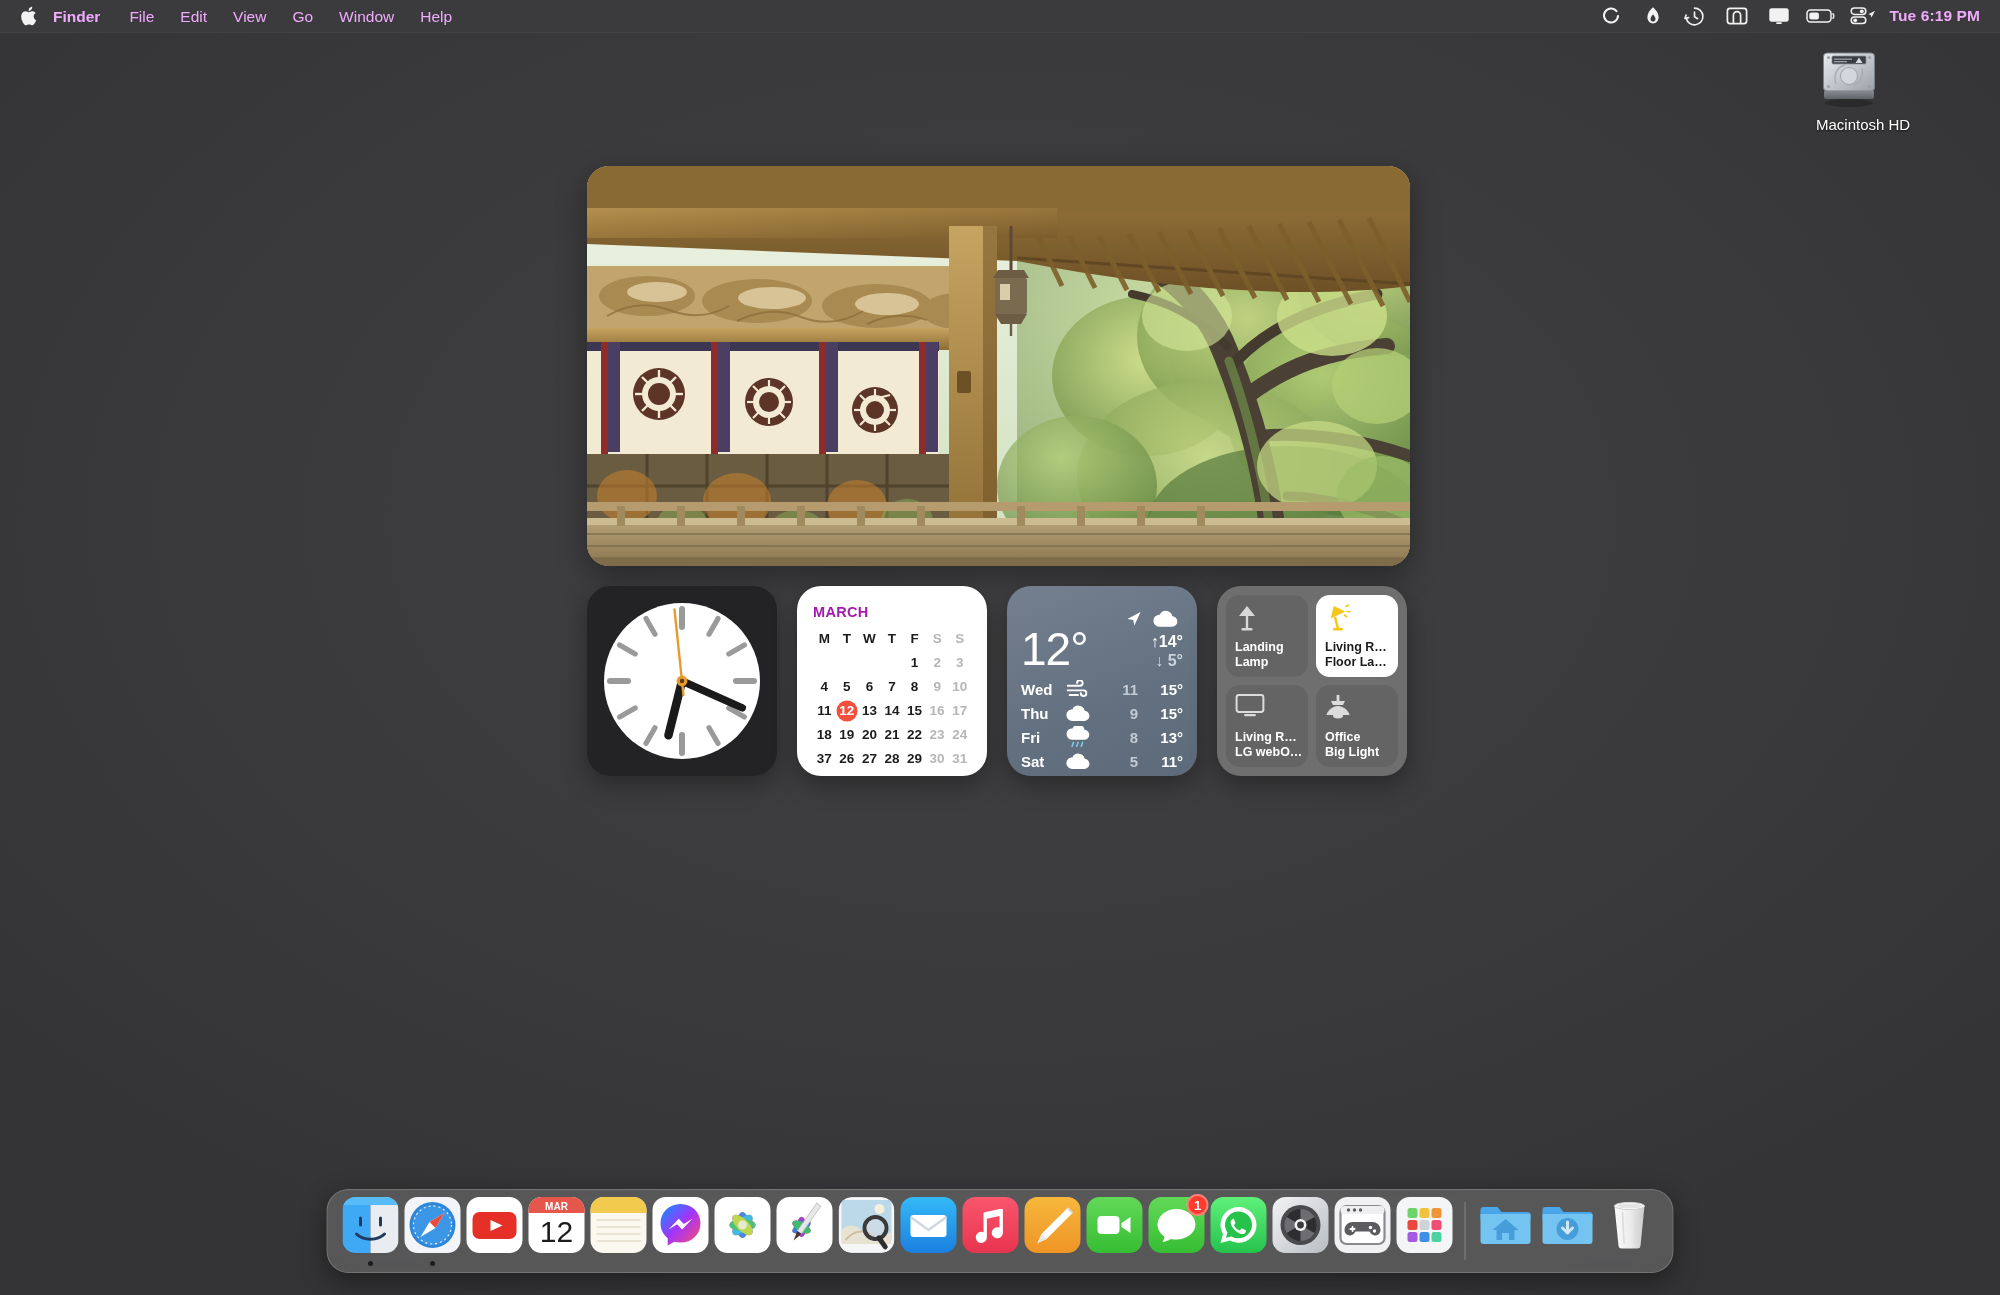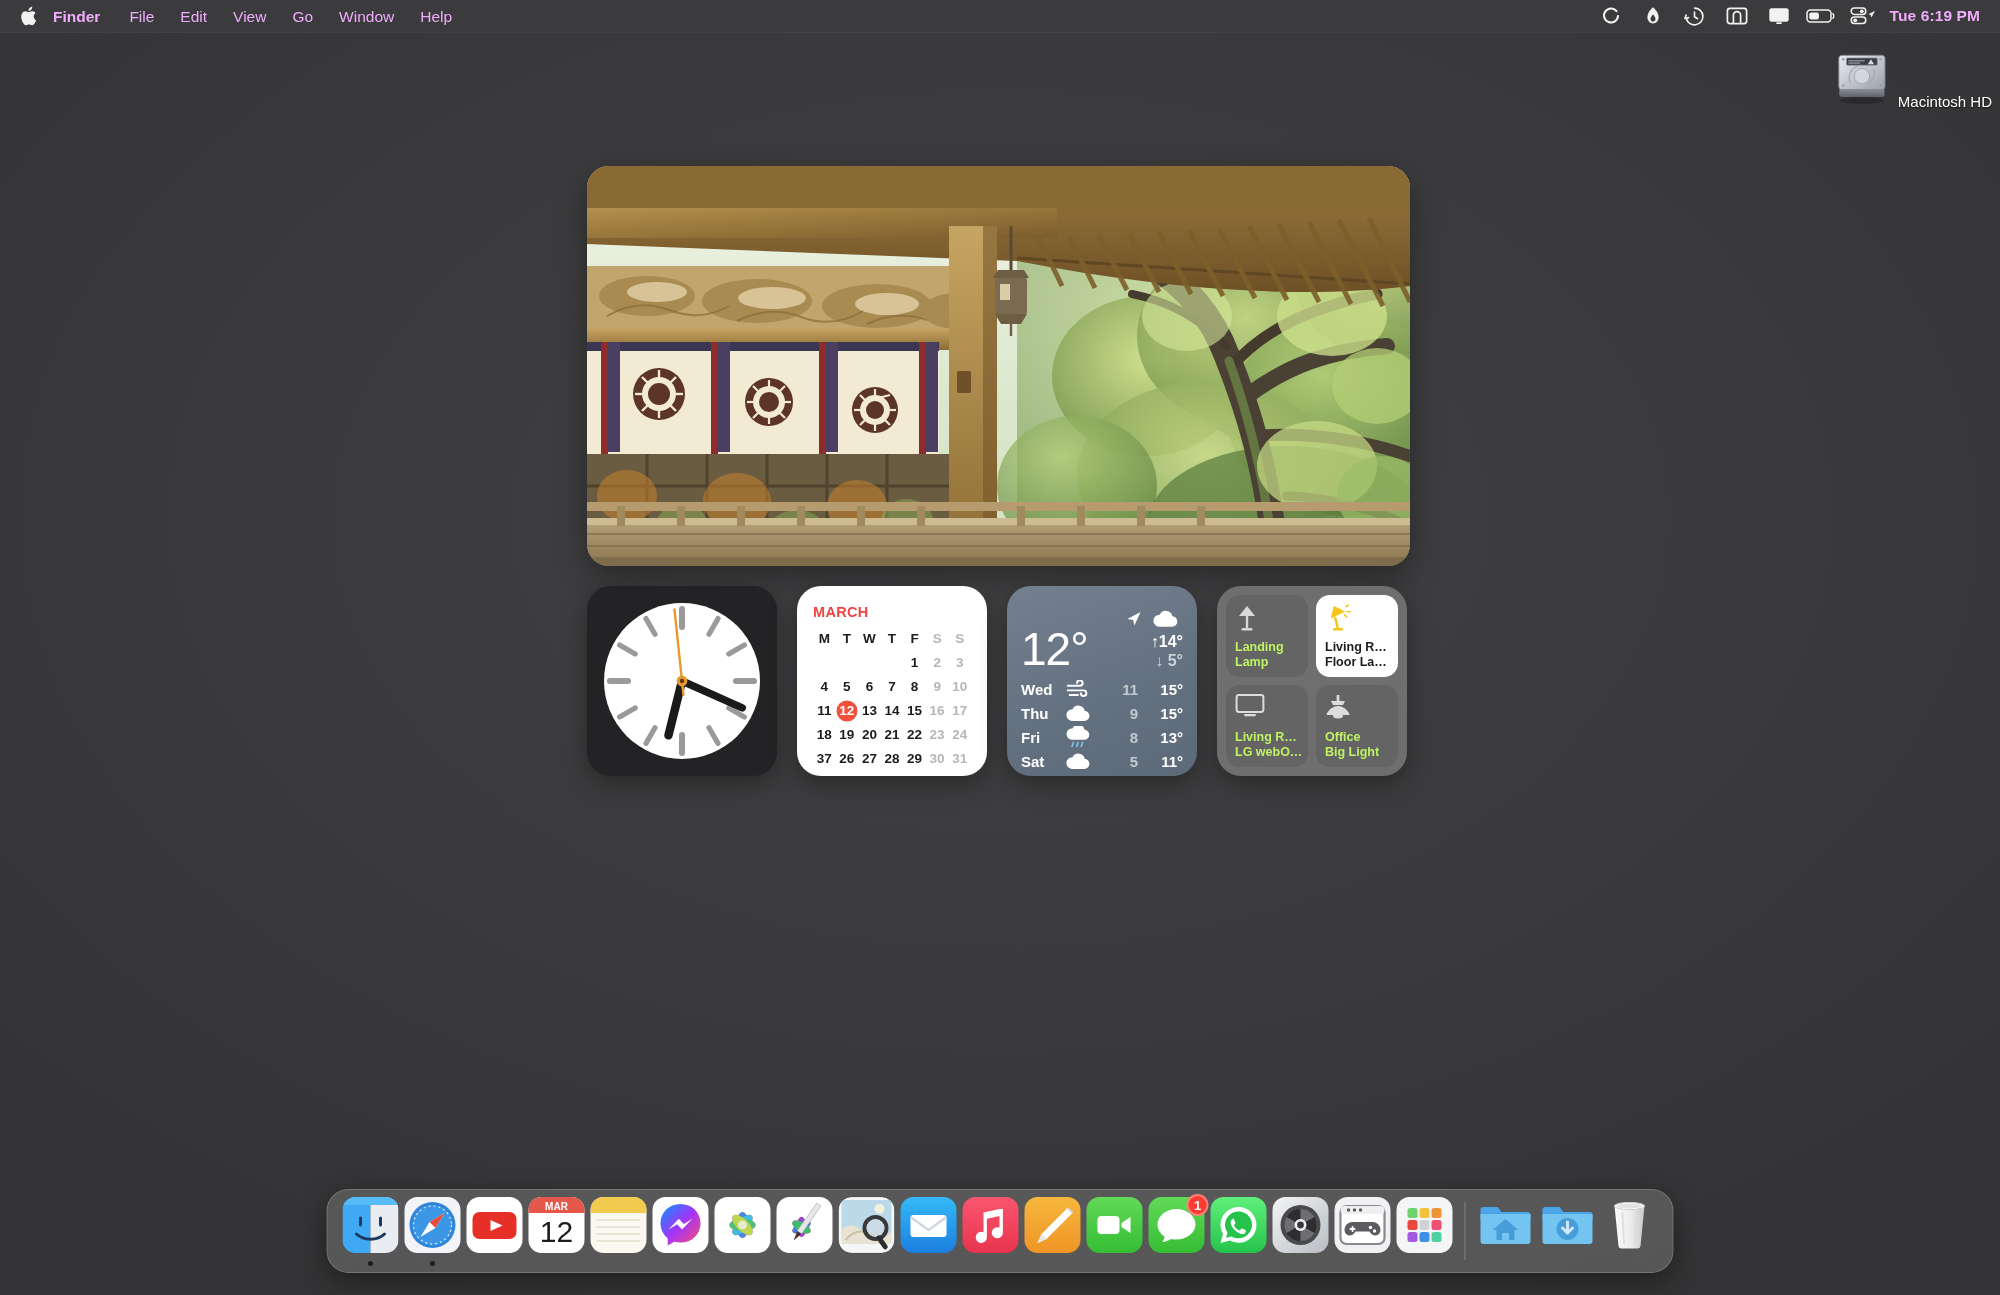--- a/index.html
+++ b/index.html
@@ -29,22 +29,22 @@
   #menubar .mb-left { display:flex; align-items:center; }
   #menubar .mb-right { margin-left:auto; display:flex; align-items:center; padding-right:20px; gap:0px;font-weight:bold; }
   .apple-logo { padding:0 14px 0 20px; display:flex; align-items:center; }
   .menu-item { padding:0 13px; line-height:33px; white-space:nowrap; }
   .menu-item.bold { font-weight:bold; padding-left:2px; padding-right:16px; }
   .status-icon { width:42px; height:33px; display:flex; align-items:center; justify-content:center; }
   .clock-text { font-size:15.5px; padding-left:6px; letter-spacing:.1px; white-space:nowrap; }
 
   
   #hd-icon {
-    position:absolute; top:44px; right:8px; width:160px;
-    display:flex; flex-direction:row; align-items:flex-end; gap:6px;
+    position:absolute; top:44px; right:24px; width:160px;
+    display:flex; flex-direction:column; align-items:flex-start; gap:6px;
   }
   #hd-icon .hd-label {
     color:#fff; font-size:15px; text-shadow:0 1px 2px rgba(0,0,0,.75);
     white-space:nowrap;
   }
 
   
   #widget-area { position:absolute; left:587px; top:166px; width:823px; }
 
   #photo-widget {
@@ -63,21 +63,21 @@
     box-shadow:0 8px 24px rgba(0,0,0,.34);
     position:relative; overflow:hidden;
   }
 
   
   #clock-widget { background:#232325; display:flex; align-items:center; justify-content:center; }
 
   
   #calendar-widget { background:#ffffff; padding:18px 16px 12px 16px; }
   .cal-month {
-    color:#ef4444; font-weight:bold; font-size:14.5px; letter-spacing:.3px;
+    color:#a21caf; font-weight:bold; font-size:14.5px; letter-spacing:.3px;
     margin-bottom:9px;
   }
   .cal-grid { display:grid; grid-template-columns:repeat(7,1fr); row-gap:5px; }
   .cal-grid div {
     text-align:center; font-size:13.5px; font-weight:bold; color:#1c1c1e;
     line-height:19px; height:19px;
   }
   .cal-grid div.dow { font-weight:bold; color:#1c1c1e; font-size:13.5px; }
   .cal-grid div.dow.we { color:#b6b6b8; }
   .cal-grid div.we { color:#b6b6b8; }
@@ -116,21 +116,21 @@
     display:grid; grid-template-columns:1fr 1fr; grid-template-rows:1fr 1fr; gap:8px;
   }
   .home-tile {
     background:rgba(99,99,99,.92); border-radius:14px;
     padding:8px 9px 7px 9px; display:flex; flex-direction:column;
     position:relative; overflow:hidden;
   }
   .home-tile.on { background:#ffffff; }
   .home-tile .tile-icon { height:34px; display:flex; align-items:flex-start; }
   .home-tile .tile-l1, .home-tile .tile-l2 {
-    font-size:12.5px; color:#bef264; font-weight:bold; line-height:15px; white-space:nowrap;
+    font-size:12.5px; color:#ffffff; font-weight:bold; line-height:15px; white-space:nowrap;
   }
   .home-tile.on .tile-l1, .home-tile.on .tile-l2 { color:#1c1c1e; }
   .home-tile .tile-l1 { margin-top:auto; }
 
   
   #dock {
     position:absolute; left:50%; transform:translateX(-50%);
     bottom:22px; height:84px;
     background:rgba(128,128,128,.46);
     border:1px solid rgba(255,255,255,.18);

